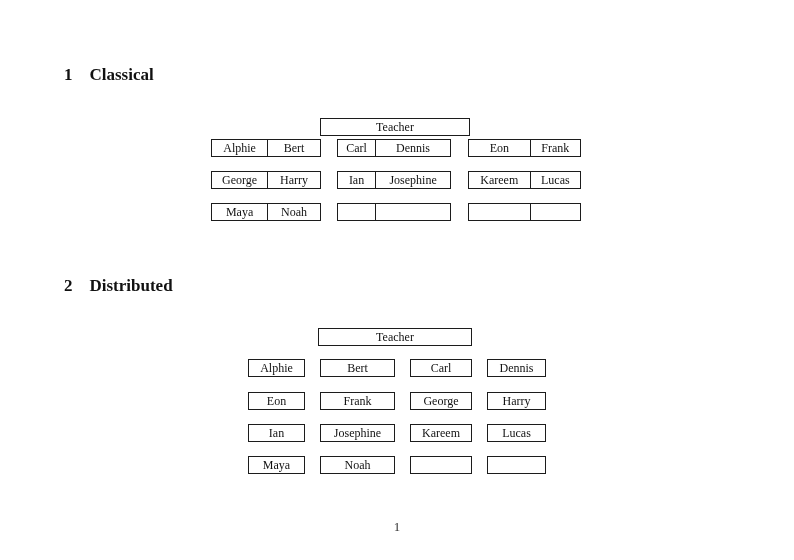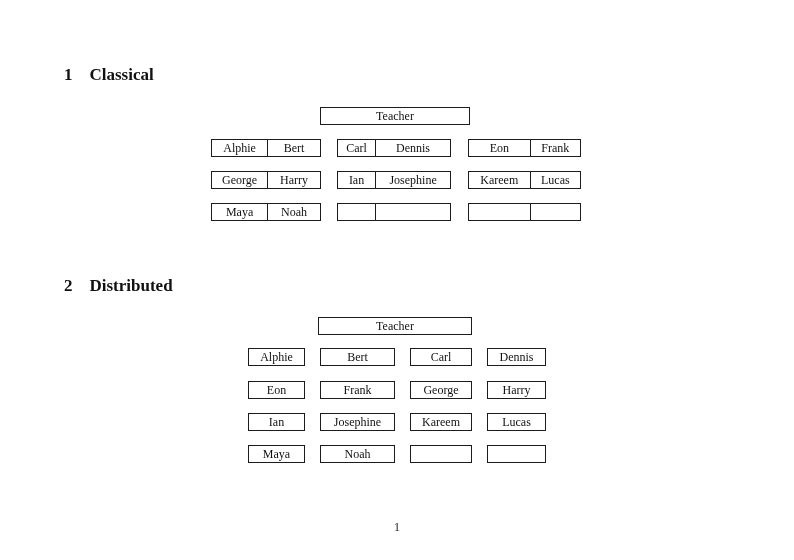--- a/index.html
+++ b/index.html
@@ -34,20 +34,21 @@
     border: 1px solid #1c1c1c;
     background: #ffffff;
     display: flex;
     align-items: stretch;
     font-size: 12px;
     line-height: 1;
   }
   .box.center-label {
     align-items: center;
     justify-content: center;
+    margin-top: 11px;
   }
   .cell {
     box-sizing: border-box;
     height: 100%;
     display: flex;
     align-items: center;
     justify-content: center;
     overflow: hidden;
     white-space: nowrap;
   }

